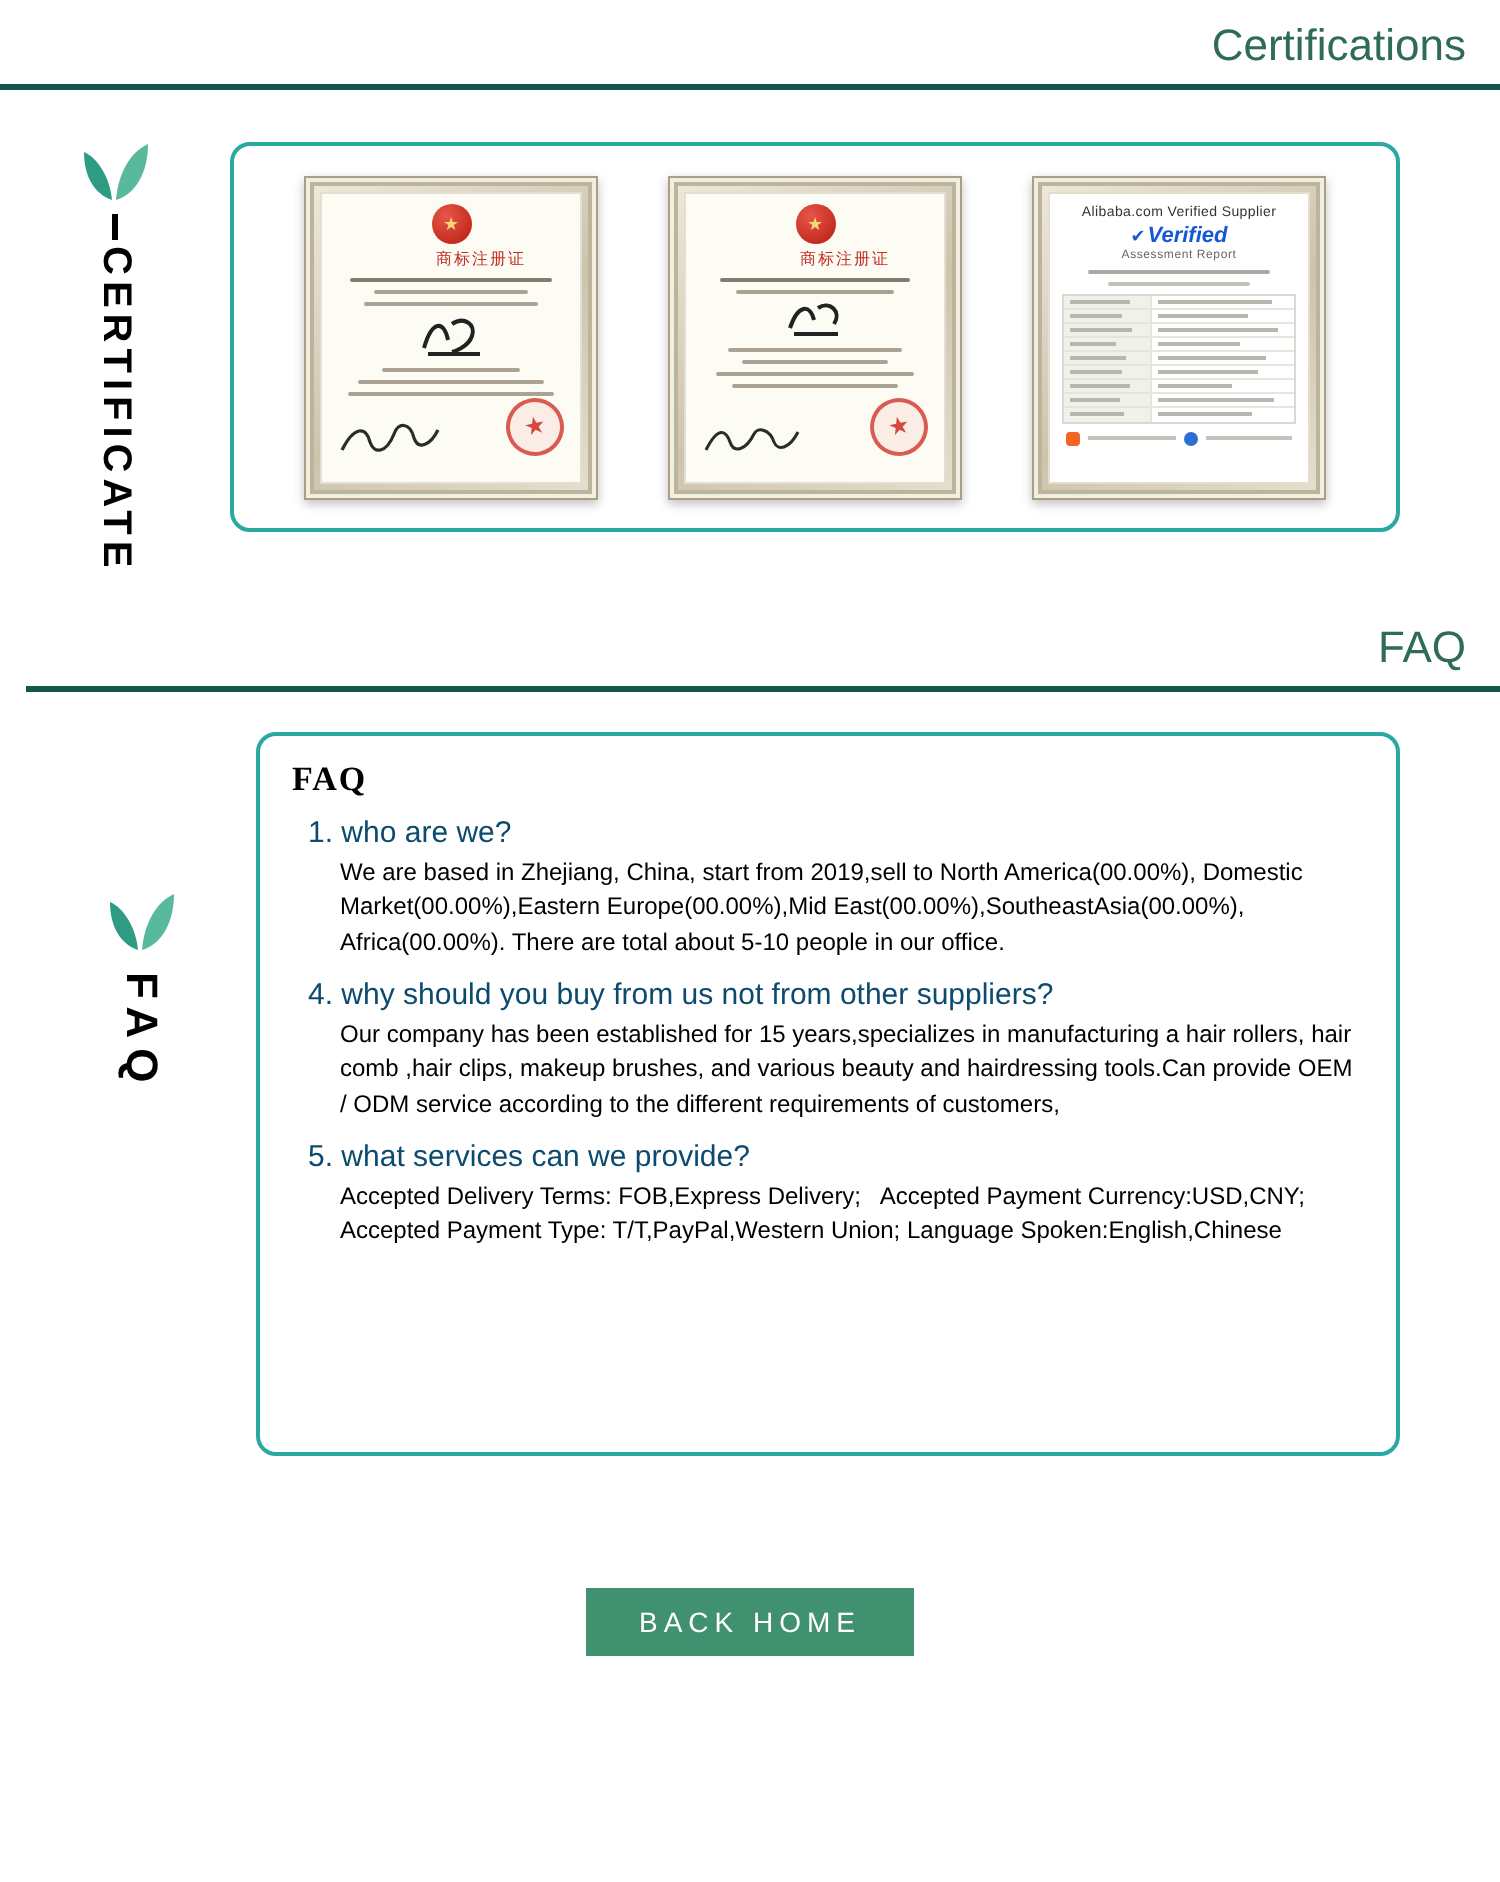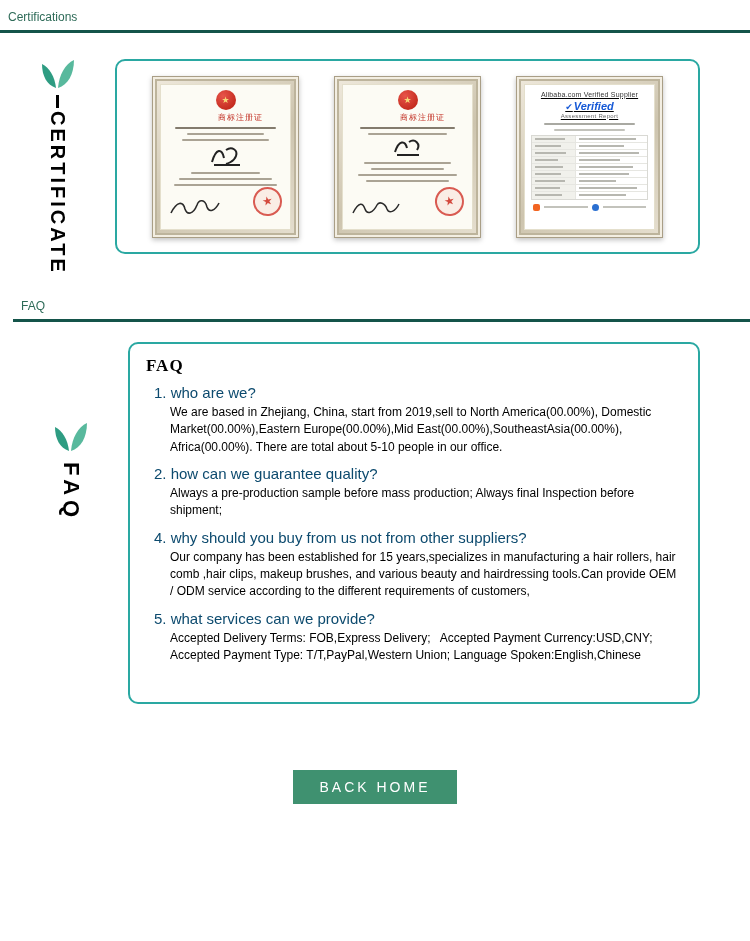--- a/index.html
+++ b/index.html
@@ -1,21 +1,21 @@
 <!DOCTYPE html>
 <html><head>
 <meta charset="utf-8">
 <style>
   * { margin: 0; padding: 0; box-sizing: border-box; }
   html, body { background: #ffffff; }
   body { font-family: "Liberation Sans", "DejaVu Sans", sans-serif; }
   .page { width: 750px; min-height: 941px; background: #fff; position: relative; overflow: hidden; }
 
   
-  .section-heading { margin: 10px 17px 6px 8px; font-size: 12px; font-weight: 400; color: #2e6b58; }
+  .section-heading { margin: 10px 17px 6px 8px; font-size: 22px; font-weight: 400; color: #2e6b58; text-align: right; }
   .divider { height: 3px; background: #14544a; width: 100%; }
 
   
   .section-body { display: flex; }
   .cert-body { margin-top: 26px; }
   .faq-body  { margin-top: 20px; }
   .side-rail { width: 115px; flex: none; display: flex; flex-direction: column; align-items: center; }
   .faq-rail-offset { margin-top: 80px; }
   .leaf-wrap { line-height: 0; margin-bottom: 4px; }
   .label-bar { width: 3px; height: 13px; background: #000; margin: 2px 0 3px; }
@@ -31,21 +31,21 @@
 
   
   .cert-frame {
     width: 147px; height: 162px; padding: 7px;
     background: linear-gradient(145deg, #efe9dc 0%, #cdc4ae 55%, #e6dfd0 100%);
     border: 1px solid #a99e86;
     box-shadow: inset 0 0 0 2px #f3eee2, inset 0 0 0 4px #bdb49c, 0 2px 5px rgba(0,0,0,.25);
     cursor: pointer;
   }
   .cert-paper { width: 100%; height: 100%; background: #fcfbf4; border: 1px solid #e4dfcc; position: relative; overflow: hidden; }
-  .cert-paper.white { background: #ffffff; text-decoration: underline; }
+  .cert-paper.white { background: #ffffff; }
 
   .emblem {
     width: 20px; height: 20px; border-radius: 50%;
     background: radial-gradient(circle at 35% 30%, #e8554a, #b71c0f);
     color: #f6d776; font-size: 9px; line-height: 20px; text-align: center;
     margin: 5px auto 2px;
   }
   .cert-title { font-size: 8px; color: #c23024; text-align: center; letter-spacing: 1px; margin-bottom: 4px; margin-left: 30px; }
   .tline { height: 2px; background: #837b6d; margin: 4px auto 0; border-radius: 1px; }
   .tline.light { background: #aaa394; }
@@ -270,24 +270,20 @@
       </div>
 
       <div class="panel faq-panel">
         <div class="faq-box-title">FAQ</div>
 
         <div class="faq-item">
           <div class="faq-question">1. who are we?</div>
           <div class="faq-answer">We are based in Zhejiang, China, start from 2019,sell to North America(00.00%), Domestic Market(00.00%),Eastern Europe(00.00%),Mid East(00.00%),SoutheastAsia(00.00%), Africa(00.00%). There are total about 5-10 people in our office.</div>
         </div>
         <div class="faq-item">
-          <div class="faq-question">2. how can we guarantee quality?</div>
-          <div class="faq-answer">Always a pre-production sample before mass production; Always final Inspection before shipment;</div>
-        </div>
-        <div class="faq-item">
         </div>
         <div class="faq-item">
           <div class="faq-question">4. why should you buy from us not from other suppliers?</div>
           <div class="faq-answer">Our company has been established for 15 years,specializes in manufacturing a hair rollers, hair comb ,hair clips, makeup brushes, and various beauty and hairdressing tools.Can provide OEM / ODM service according to the different requirements of customers,</div>
         </div>
         <div class="faq-item">
           <div class="faq-question">5. what services can we provide?</div>
           <div class="faq-answer">Accepted Delivery Terms: FOB,Express Delivery;   Accepted Payment Currency:USD,CNY; Accepted Payment Type: T/T,PayPal,Western Union; Language Spoken:English,Chinese</div>
         </div>
       </div>

